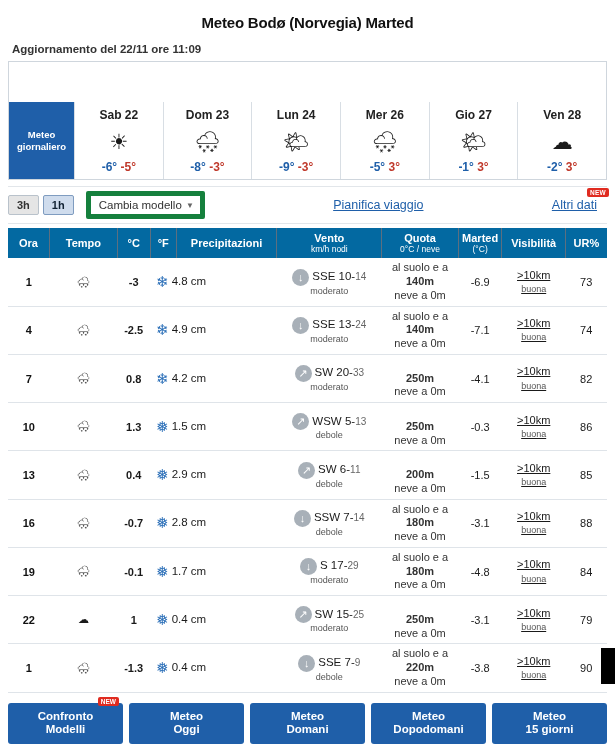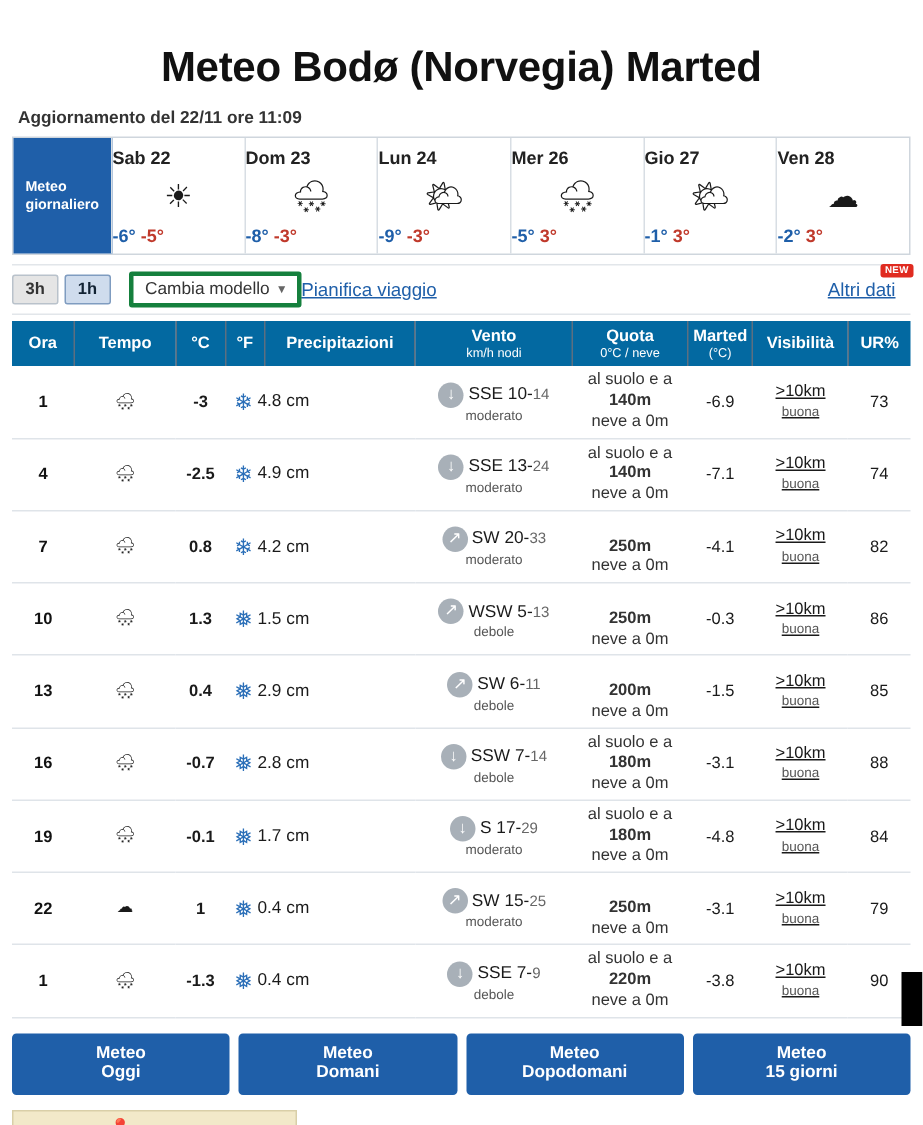--- a/index.html
+++ b/index.html
@@ -9,50 +9,50 @@
     height: 750px;
     background: #ffffff;
     font-family: "Liberation Sans", sans-serif;
     color: #1a1a1a;
     overflow: hidden;
     position: relative;
   }
 
   .page-title {
     text-align: center;
-    font-size: 28px;
+    font-size: 15px;
     font-weight: bold;
     color: #111;
     padding: 14px 0 6px 0;
     letter-spacing: -0.2px;
     white-space: nowrap;
-    margin-top: 15px;
   }
 
   .update-line {
     font-size: 11.5px;
     font-weight: bold;
     color: #333;
     padding: 6px 0 6px 12px;
   }
 
   
   .daystrip {
     display: flex;
     margin: 0 8px;
     border: 1px solid #cfd6dd;
     background: #fff;
   }
   .day-cell {
     flex: 1 1 0;
     border-right: 1px solid #d8dee4;
-    text-align: left;
+    text-align: center;
     padding: 6px 0 5px 0;
     min-width: 0;
     position: relative;
+    margin-top: 40px;
   }
   .day-cell:last-child { border-right: none; }
   .day-cell.first {
     background: #1f5fa9;
     color: #fff;
     display: flex;
     align-items: center;
     justify-content: center;
     font-size: 9.5px;
     font-weight: bold;
@@ -98,31 +98,32 @@
     border: 1px solid #b9c2cb;
     background: #e5e5e5;
     color: #333;
     padding: 3px 8px;
     margin-right: 4px;
     border-radius: 2px;
   }
   .hbtn.on { background: #cfdced; border-color: #7f9cc0; color: #123; }
   .model-select {
     font-size: 11.5px;
-    border: 3px solid #15803d;
+    border: 5px solid #15803d;
     background: #fff;
     color: #333;
     padding: 3px 18px 3px 8px;
     border-radius: 2px;
     margin-left: 8px;
     position: relative;
   }
   .caret { position: absolute; right: 6px; top: 50%; transform: translateY(-50%); font-size: 8px; color: #666; }
   .link-mid {
     flex: 1 1 auto;
+    text-align: center;
     font-size: 12.5px;
     color: #1f5fa9;
     text-decoration: underline;
   }
   .link-right {
     font-size: 12.5px;
     color: #1f5fa9;
     text-decoration: underline;
     padding-right: 10px;
     position: relative;
@@ -469,20 +470,25 @@
         <td class="quota"><span>al suolo e a</span><br><b>220m</b><br><span>neve a 0m</span></td>
         <td>-3.8</td>
         <td class="vis"><span>&gt;10km</span><br><span class="small">buona</span></td>
         <td>90</td>
       </tr>
     </tbody>
 </table>
 
 <div class="btnrow">
   <div class="bbtn">
+    <span class="nb">NEW</span>
+    <span>Confronto</span><br>
+    <span>Modelli</span>
+  </div>
+  <div class="bbtn">
     <span>Meteo</span><br>
     <span>Oggi</span>
   </div>
   <div class="bbtn">
     <span>Meteo</span><br>
     <span>Domani</span>
   </div>
   <div class="bbtn">
     <span>Meteo</span><br>
     <span>Dopodomani</span>

